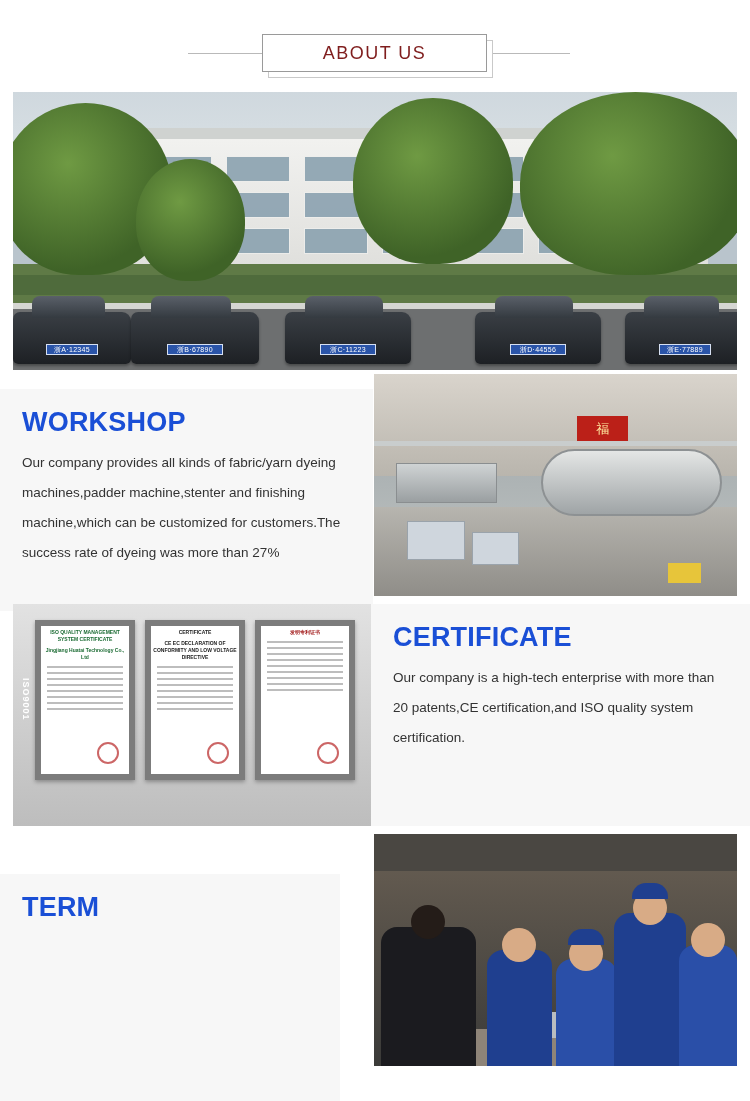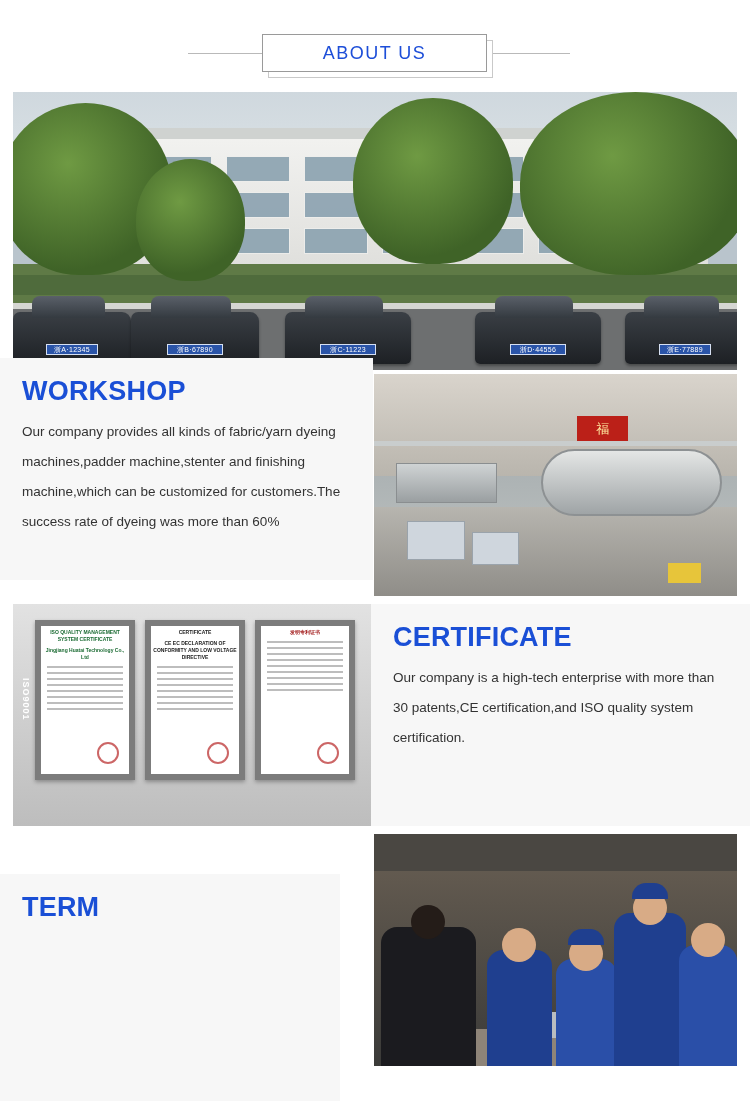--- a/index.html
+++ b/index.html
@@ -52,21 +52,21 @@
     top: 40px;
     width: 225px;
     height: 38px;
     border: 1px solid #c9c9c9;
     background: #ffffff;
     z-index: 1;
   }
   .title-text {
     font-size: 18px;
     letter-spacing: 1.5px;
-    color: #1d4ed8;
+    color: #7f1d1d;
     font-family: "Liberation Sans", sans-serif;
   }
 
   
   .hero {
     position: absolute;
     left: 13px;
     top: 92px;
     width: 724px;
     height: 278px;
@@ -162,21 +162,21 @@
   }
   .sec-body {
     color: #333333;
     font-size: 13.5px;
     line-height: 30px;
     font-family: "Liberation Sans", sans-serif;
   }
 
   
   .workshop-text {
-    left: 0px; top: 358px; width: 373px; height: 222px;
+    left: 0px; top: 389px; width: 373px; height: 222px;
   }
   .workshop-img {
     left: 374px; top: 374px; width: 363px; height: 222px;
     overflow: hidden;
     background: linear-gradient(#9aa2a6, #c2c6c4);
   }
   .ws-wall {
     position: absolute; left: 0; top: 0; width: 100%; height: 46%;
     background: linear-gradient(#d9d4cc, #b9b5ad);
   }
@@ -377,21 +377,21 @@
       <div class="plate">浙D·44556</div>
     </div>
     <div class="car c5">
       <div class="cab"></div>
       <div class="plate">浙E·77889</div>
     </div>
   </div>
 
   <div class="section panel-text workshop-text">
     <div class="sec-title">WORKSHOP</div>
-    <div class="sec-body">Our company provides all kinds of fabric/yarn dyeing machines,padder machine,stenter and finishing machine,which can be customized for customers.The success rate of dyeing was more than 60%</div>
+    <div class="sec-body">Our company provides all kinds of fabric/yarn dyeing machines,padder machine,stenter and finishing machine,which can be customized for customers.The success rate of dyeing was more than 27%</div>
   </div>
   <div class="section workshop-img">
     <div class="ws-wall"></div>
     <div class="ws-banner2">福</div>
     <div class="ws-pipe"></div>
     <div class="ws-floor"></div>
     <div class="ws-vessel"></div>
     <div class="ws-vessel2"></div>
     <div class="ws-crate k1"></div>
     <div class="ws-crate k2"></div>
@@ -445,21 +445,21 @@
           <i></i>
           <i></i>
           <i></i>
           <i></i>
       </div>
       <div class="cf-seal"></div>
     </div>
   </div>
   <div class="section panel-text cert-text">
     <div class="sec-title">CERTIFICATE</div>
-    <div class="sec-body">Our company is a high-tech enterprise with more than 30 patents,CE certification,and ISO quality system certification.</div>
+    <div class="sec-body">Our company is a high-tech enterprise with more than 20 patents,CE certification,and ISO quality system certification.</div>
   </div>
 
   <div class="section panel-text term-text">
     <div class="sec-title">TERM</div>
   </div>
   <div class="section term-img">
     <div class="tm-bg"></div>
     <div class="tm-roof"></div>
     <div class="tm-table"></div>
     <div class="tm-pot"></div>

